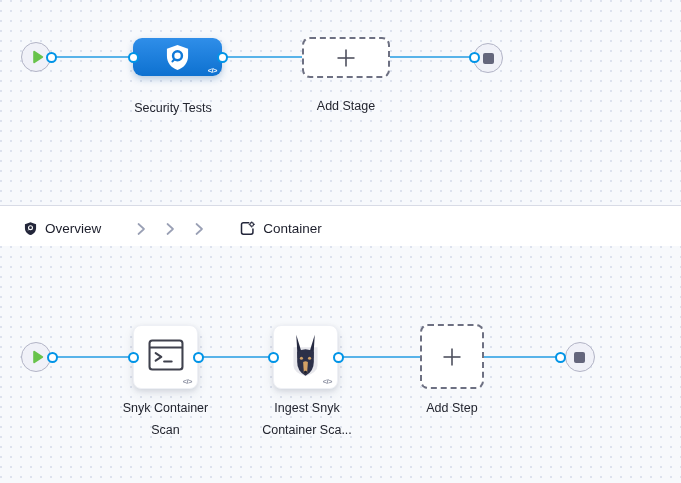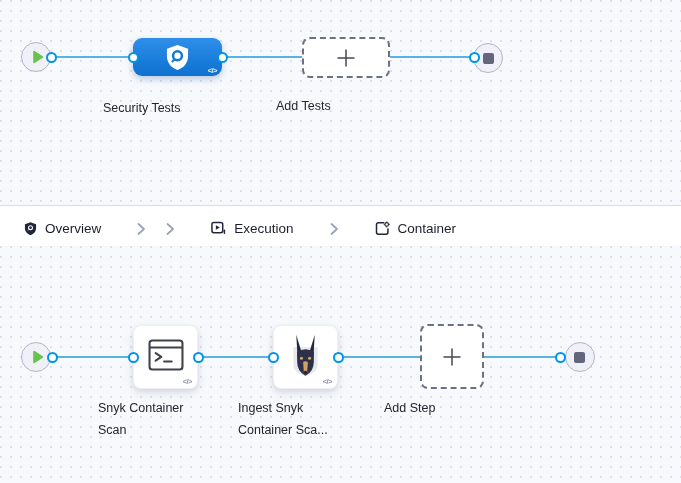--- a/index.html
+++ b/index.html
@@ -29,21 +29,21 @@
     background:linear-gradient(180deg,#2f8ee9,#0d71d0);box-shadow:0 3px 7px rgba(13,82,150,.28);
     display:flex;align-items:center;justify-content:center;z-index:2;cursor:pointer;}
   .step-node{position:absolute;width:65px;height:64px;border-radius:8px;background:#fff;
     border:1px solid #eef0f5;box-shadow:0 2px 5px rgba(40,50,80,.12),0 5px 12px rgba(40,50,80,.08);
     display:flex;align-items:center;justify-content:center;z-index:2;cursor:pointer;box-sizing:border-box;}
   .dashed-node{position:absolute;border:2px dashed #6d7082;border-radius:8px;background:#fff;
     display:flex;align-items:center;justify-content:center;z-index:2;box-sizing:border-box;cursor:pointer;}
   .code-glyph{position:absolute;right:5px;bottom:1px;font-size:7.5px;font-weight:bold;
     letter-spacing:-0.5px;color:rgba(255,255,255,.95);}
   .step-node .code-glyph{color:#8e92a3;bottom:2px;}
-  .node-label{position:absolute;text-align:left;font-size:12.5px;color:#23252f;
+  .node-label{position:absolute;text-align:center;font-size:12.5px;color:#23252f;
     line-height:22px;z-index:2;}
 </style>
 </head>
 <body>
 
 <div id="app">
 
   <section class="canvas canvas-top">
     <div class="hline" style="left:36px;top:56px;width:452px;"></div>
 
@@ -78,21 +78,21 @@
     <div class="round-node" style="left:473px;top:43px;">
       <span class="stop-square"></span>
     </div>
 
     <span class="port" style="left:46px;top:51.5px;"></span>
     <span class="port" style="left:127.5px;top:51.5px;"></span>
     <span class="port" style="left:216.5px;top:51.5px;"></span>
     <span class="port" style="left:468.5px;top:51.5px;"></span>
 
     <div class="node-label" style="left:103px;top:97px;width:140px;">Security Tests</div>
-    <div class="node-label" style="left:276px;top:95px;width:140px;">Add Tests</div>
+    <div class="node-label" style="left:276px;top:95px;width:140px;">Add Stage</div>
   </section>
 
   <nav class="tabbar">
     <div class="tab">
       <span style="display:flex;">
         <svg width="13" height="15" viewBox="0 0 14 15">
             <path d="M7 .8 L13 3 V7 C13 10.8 10.6 13.6 7 14.6 C3.4 13.6 1 10.8 1 7 V3 Z" fill="#23263a"></path>
             <circle cx="7" cy="6.6" r="2.1" fill="none" stroke="#fff" stroke-width="1.2"></circle>
             <path d="M5.3 8.6 L4.5 9.5" stroke="#fff" stroke-width="1"></path>
           </svg>
@@ -102,30 +102,20 @@
     <span class="separator">
       <svg width="9" height="14" viewBox="0 0 9 14">
           <path d="M1.5 2 L7 7 L1.5 12" fill="none" stroke="#9aa0b5" stroke-width="1.7" stroke-linecap="round" stroke-linejoin="round"></path>
         </svg>
     </span>
     <span class="separator">
       <svg width="9" height="14" viewBox="0 0 9 14">
           <path d="M1.5 2 L7 7 L1.5 12" fill="none" stroke="#9aa0b5" stroke-width="1.7" stroke-linecap="round" stroke-linejoin="round"></path>
         </svg>
     </span>
-    <div class="tab active">
-      <span style="display:flex;">
-        <svg width="15" height="15" viewBox="0 0 16 16">
-            <rect x="1" y="1.5" width="11.5" height="11" rx="2" fill="none" stroke="#23263a" stroke-width="1.6"></rect>
-            <path d="M5.2 4.6 L9.4 7 L5.2 9.4 Z" fill="#23263a"></path>
-            <line x1="14.3" y1="9.8" x2="14.3" y2="13" stroke="#23263a" stroke-width="1.6" stroke-linecap="round"></line>
-          </svg>
-      </span>
-      <span>Execution</span>
-    </div>
     <span class="separator">
       <svg width="9" height="14" viewBox="0 0 9 14">
           <path d="M1.5 2 L7 7 L1.5 12" fill="none" stroke="#9aa0b5" stroke-width="1.7" stroke-linecap="round" stroke-linejoin="round"></path>
         </svg>
     </span>
     <div class="tab">
       <span style="display:flex;">
         <svg width="15" height="15" viewBox="0 0 16 16">
           <path d="M9.3 1.8 H3.6 Q1.6 1.8 1.6 3.8 V12 Q1.6 14 3.6 14 H11.8 Q13.8 14 13.8 12 V8.6" fill="none" stroke="#23263a" stroke-width="1.6" stroke-linecap="round"></path>
           <circle cx="12.5" cy="3.6" r="1.9" fill="none" stroke="#23263a" stroke-width="1.2"></circle>

